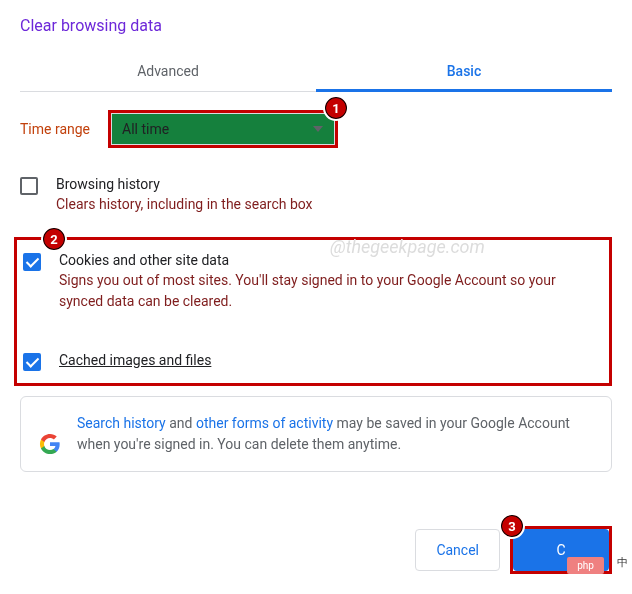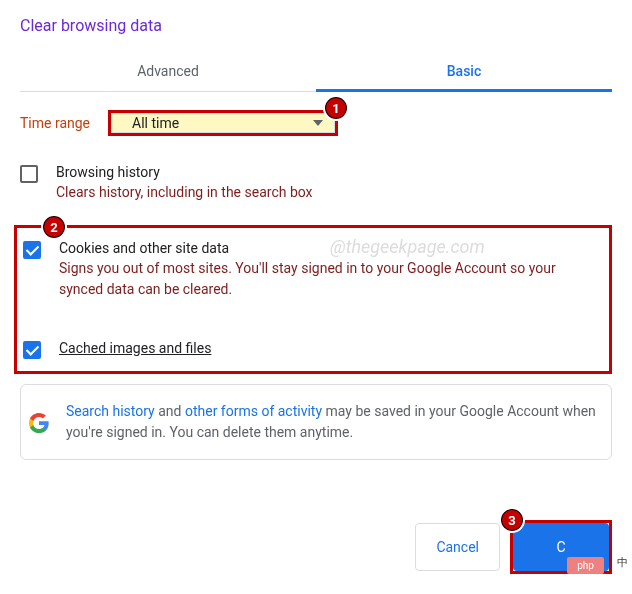--- a/index.html
+++ b/index.html
@@ -56,24 +56,24 @@
     color: #c2410c;
     font-size: 14px;
   }
   .select-wrap {
     position: relative;
     border: 3px solid #c40000;
     padding: 0;
   }
   .select {
     width: 224px;
-    height: 20px;
+    height: 32px;
     border: 1px solid #dadce0;
-    background: #fef9c3;
-    padding: 4px 30px 4px 20px;
+    background: #15803d;
+    padding: 4px 30px 4px 10px;
     font-size: 14px;
     color: #202124;
     appearance: none;
     cursor: pointer;
     display: flex;
     align-items: center;
   }
   .select-caret {
     position: absolute;
     right: 12px;
@@ -156,24 +156,24 @@
     top: 236px;
     left: 330px;
     color: #dcdcdc;
     font-size: 18px;
     font-style: italic;
     pointer-events: none;
   }
   .info-box {
     border: 1px solid #dadce0;
     border-radius: 6px;
-    padding: 16px 7px;
+    padding: 16px 18px;
     display: flex;
     gap: 16px;
-    align-items: center;
+    align-items: flex-end;
     margin: 10px 0 0 0;
   }
   .g-logo {
     width: 22px; height: 22px;
     flex-shrink: 0;
     margin-top: 2px;
   }
   .info-text {
     color: #5f6368;
     font-size: 14px;
@@ -182,21 +182,21 @@
   .info-text a { color: #1a73e8; text-decoration: none; cursor: pointer; }
   .footer {
     position: absolute;
     bottom: 20px;
     right: 20px;
     display: flex;
     gap: 10px;
     align-items: center;
   }
   .btn {
-    height: 48px;
+    height: 42px;
     padding: 0 20px;
     border-radius: 4px;
     font-size: 14px;
     cursor: pointer;
     display: flex;
     align-items: center;
     justify-content: center;
   }
   .btn-cancel {
     background: #fff;

